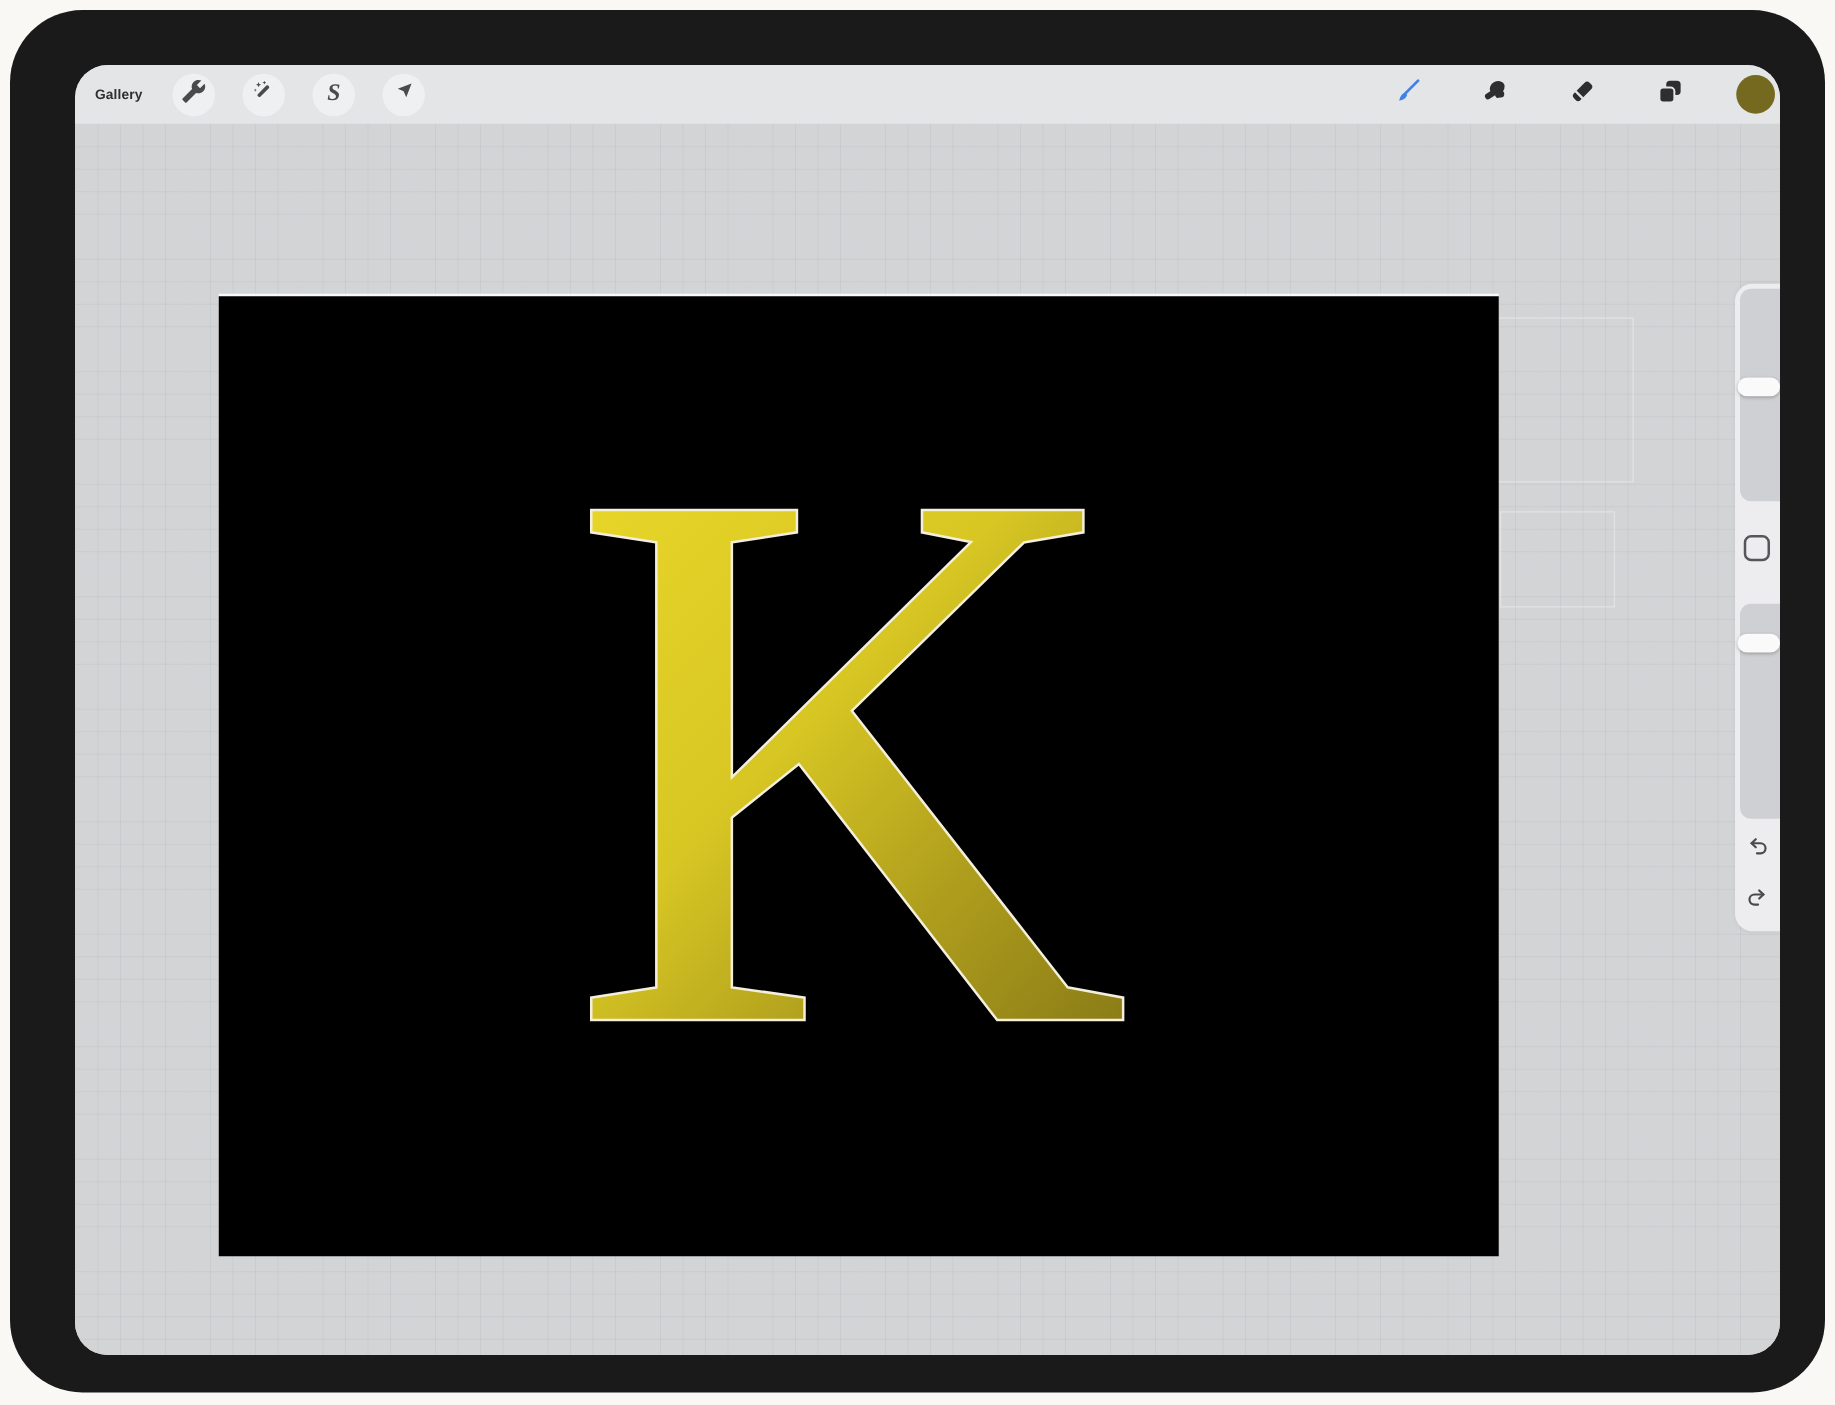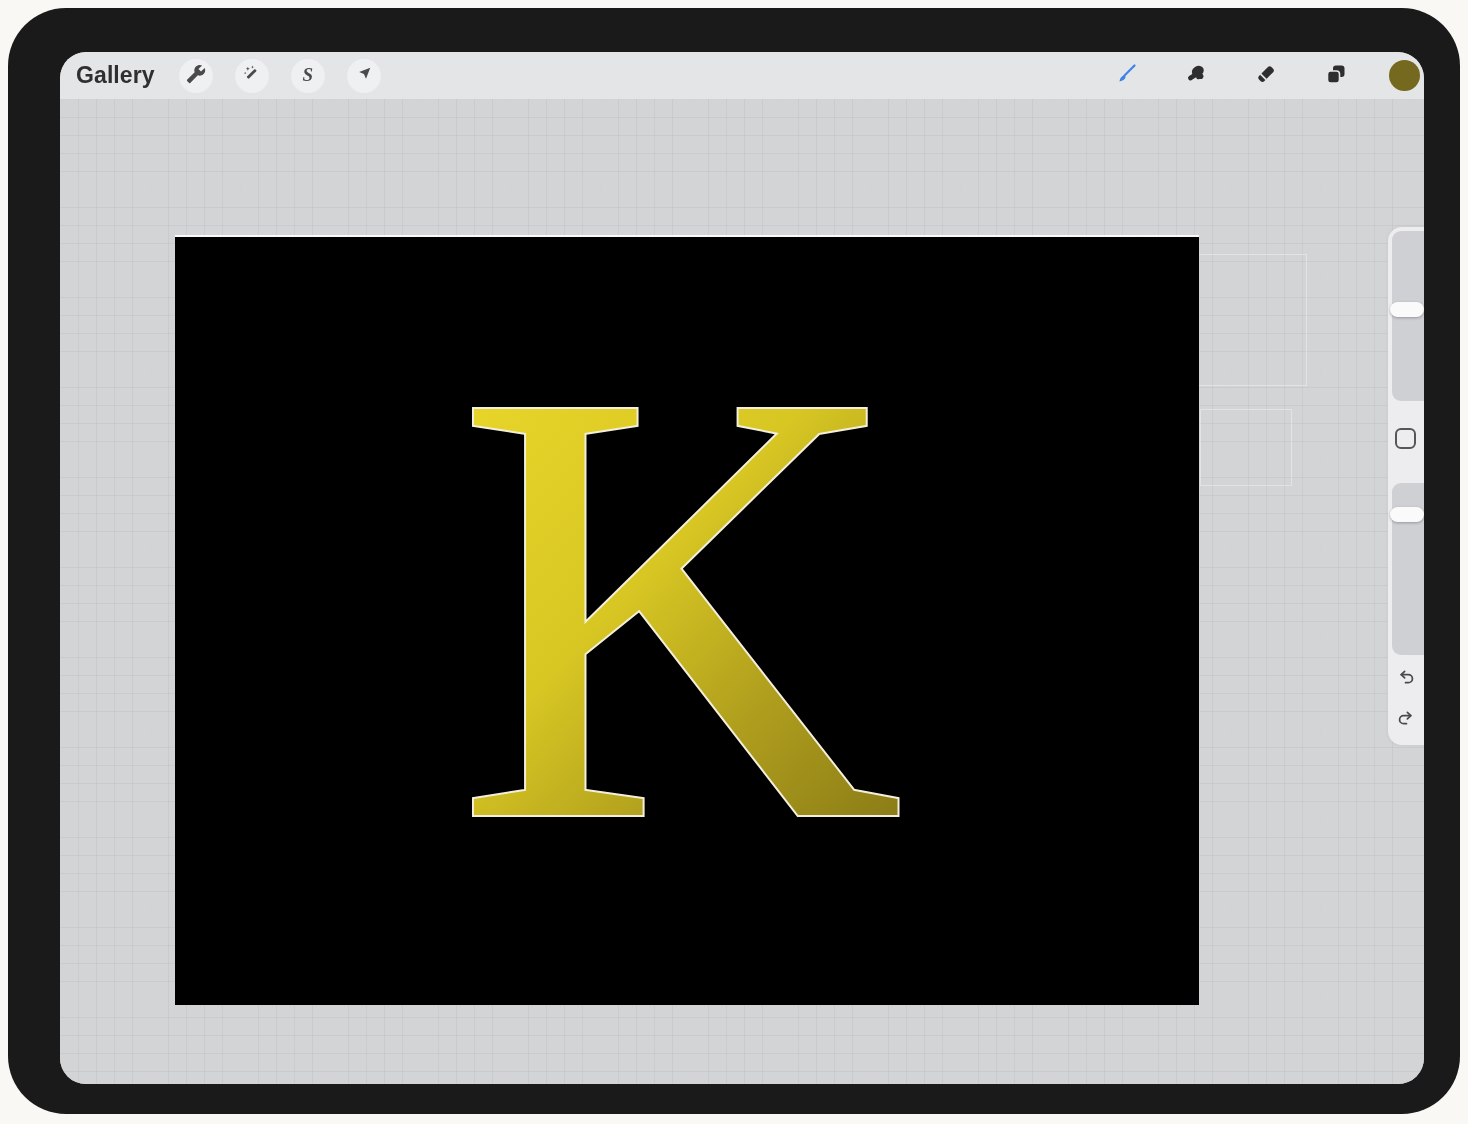--- a/index.html
+++ b/index.html
@@ -19,21 +19,21 @@
   
   .toolbar{
     position:absolute;left:0;top:0;right:0;height:47px;
     background:#e4e5e7;border-radius:26px 26px 0 0;
     display:flex;align-items:center;justify-content:space-between;
     z-index:5;
   }
   .tb-left{display:flex;align-items:center;padding-left:14px;gap:22px;}
   .tb-right{display:flex;align-items:center;padding-right:4px;gap:36px;}
   .gallery-btn{
-    font-size:23px;font-weight:700;color:#2f2f31;letter-spacing:.1px;
+    font-size:11px;font-weight:700;color:#2f2f31;letter-spacing:.1px;
     padding:4px 2px;cursor:default;
   }
   .icon-circle{
     width:34px;height:34px;border-radius:50%;background:#eff0f1;
     display:flex;align-items:center;justify-content:center;flex:0 0 auto;
   }
   .icon-plain{
     width:34px;height:34px;display:flex;align-items:center;justify-content:center;flex:0 0 auto;
   }
   .swatch{

